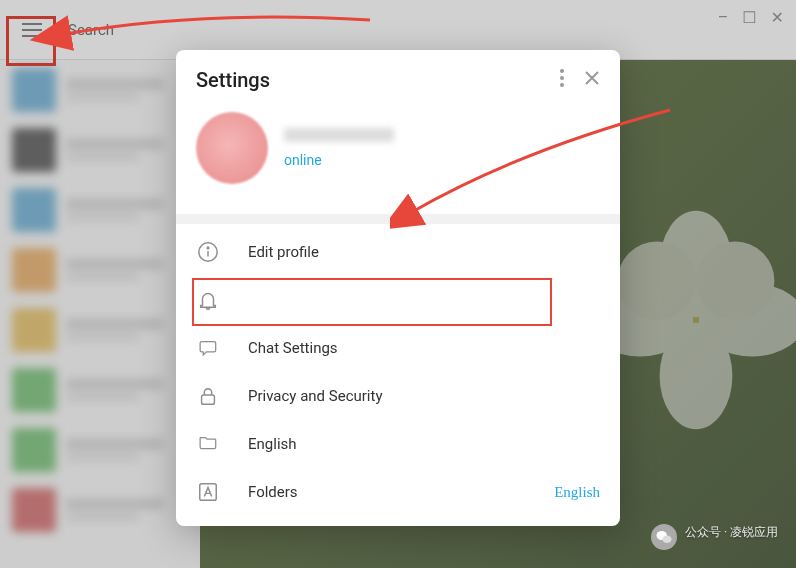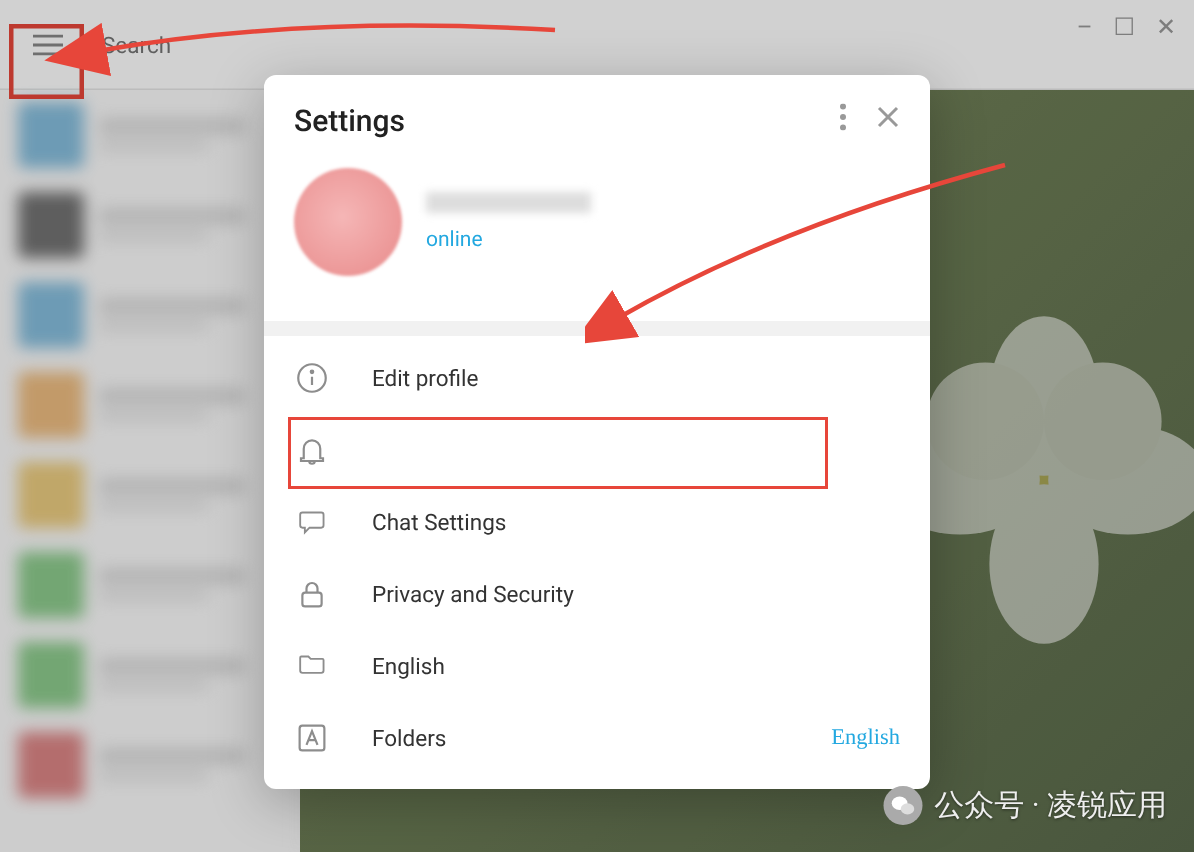--- a/index.html
+++ b/index.html
@@ -56,21 +56,21 @@
     .item-icon { width: 24px; height: 24px; color: #8d8d8d; display: flex; align-items: center; justify-content: center; }
     .item-label { font-size: 15px; color: #333; flex: 1; }
     .item-value { font-size: 15px; color: #23a8e0; font-family: Liberation Serif, serif; }
     
     .highlight-box { position: absolute; top: 228px; left: 16px; width: 360px; height: 48px; border: 2px solid #e7463a; pointer-events: none; z-index: 30; }
     
     
     .arrow { position: absolute; z-index: 50; pointer-events: none; }
     
     
-    .watermark { position: absolute; bottom: 18px; right: 18px; display: flex; align-items: center; gap: 8px; z-index: 60; color: #eee; font-size: 20px; text-shadow: 0 1px 2px rgba(0,0,0,0.5); margin-top: 16px; }
+    .watermark { position: absolute; bottom: 18px; right: 18px; display: flex; align-items: flex-start; gap: 8px; z-index: 60; color: #eee; font-size: 12px; text-shadow: 0 1px 2px rgba(0,0,0,0.5); margin-top: 16px; }
     .wm-icon { width: 26px; height: 26px; border-radius: 50%; background: #aaa; display: flex; align-items: center; justify-content: center; }
   </style>
 </head>
 <body>
 
 <div class="window-controls">
   <span class="win-ctrl">–</span>
   <span class="win-ctrl">☐</span>
   <span class="win-ctrl">✕</span>
 </div>

